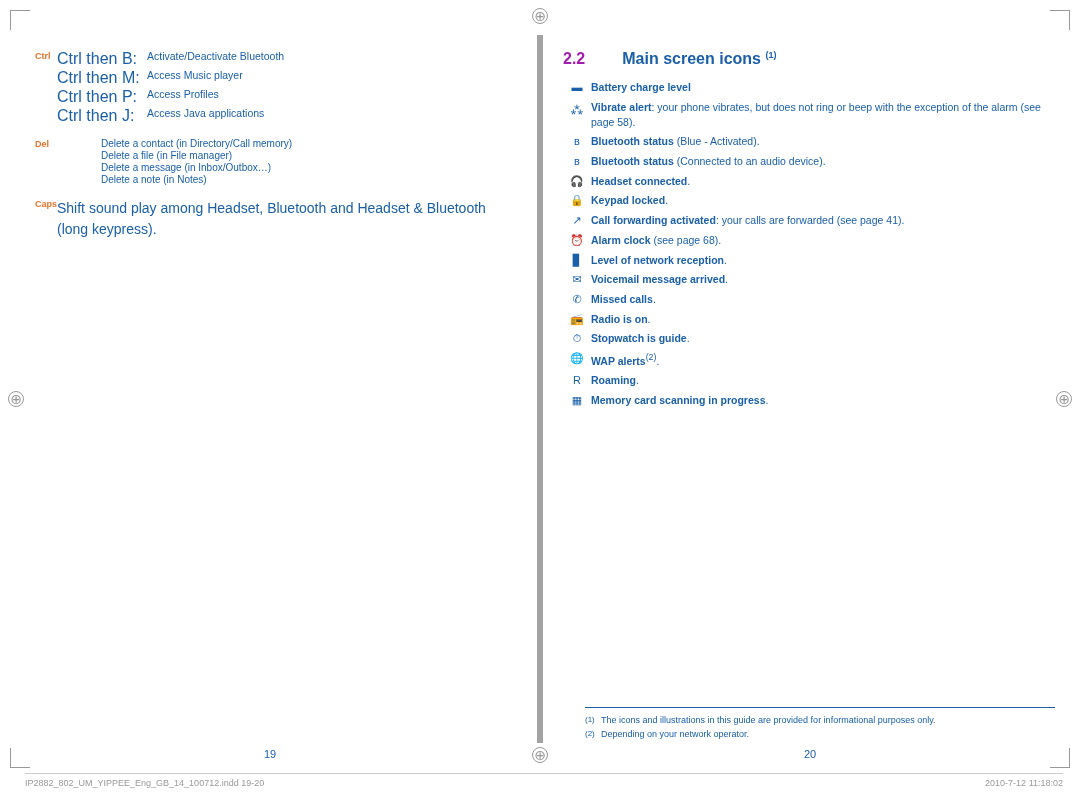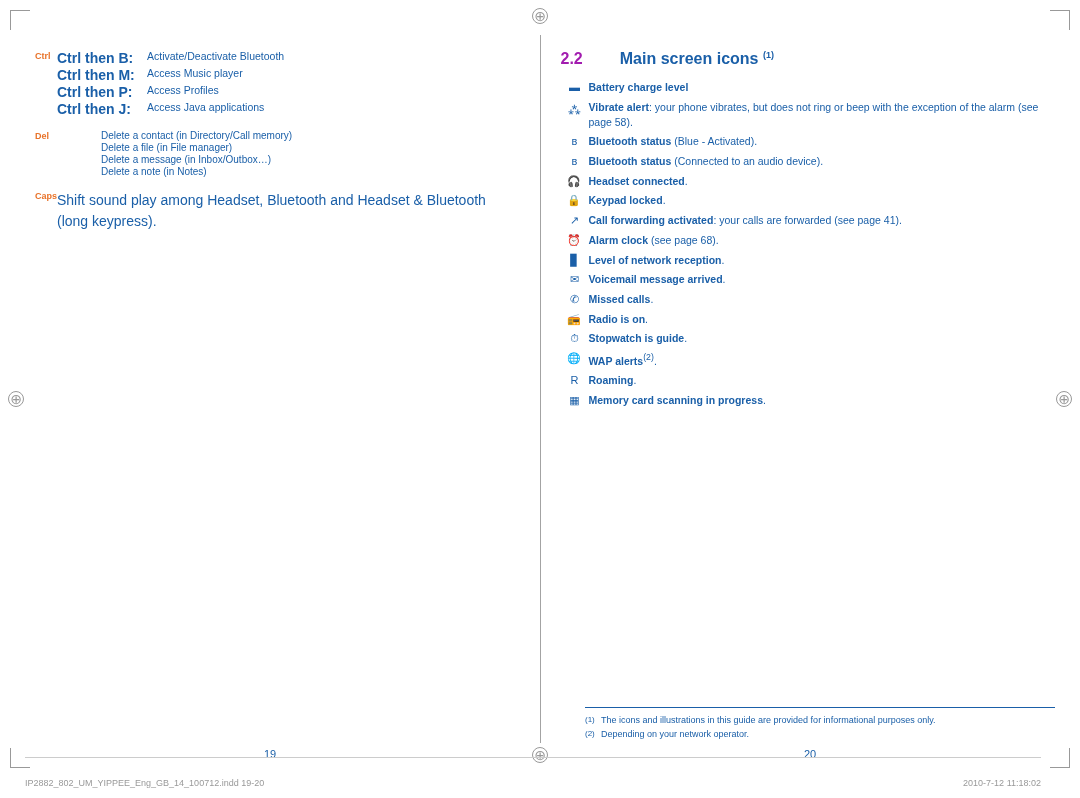--- a/index.html
+++ b/index.html
@@ -64,21 +64,21 @@
       right: 25px;
       bottom: 55px;
       display: flex;
       flex-direction: row;
     }
 
     
     .left-page {
       flex: 1;
       padding: 15px 20px 10px 10px;
-      border-right: 1px solid #a3a3a3;
+      border-right: 6px solid #a3a3a3;
     }
 
     
     .right-page {
       flex: 1;
       padding: 15px 10px 10px 20px;
     }
 
     
     .shortcut-section {
@@ -106,22 +106,21 @@
 
     .shortcut-row {
       display: flex;
       margin-bottom: 1px;
     }
 
     .shortcut-key {
       color: #1a5fa8;
       width: 90px;
       min-width: 90px;
-      font-size: 14px;
-      font-weight: bold;
+      font-size: 16px;
     }
 
     .shortcut-desc {
       color: #1a5fa8;
       font-size: 10.5px;
     }
 
     .del-section {
       margin-bottom: 12px;
     }
@@ -238,27 +237,27 @@
       justify-content: space-around;
       font-size: 11px;
       color: #1a5fa8;
     }
 
     
     .footer-bar {
       position: absolute;
       bottom: 10px;
       left: 25px;
-      right: 39px;
+      right: 17px;
       display: flex;
       justify-content: space-between;
       font-size: 9px;
       color: #999;
       border-top: 1px solid #ccc;
-      padding-top: 20px;
+      padding-top: 4px;
     }
   </style>
 </head>
 <body>
 
 <div class="page-container">
 
   <div class="corner-mark corner-tl"></div>
   <div class="corner-mark corner-tr"></div>
   <div class="corner-mark corner-bl"></div>

